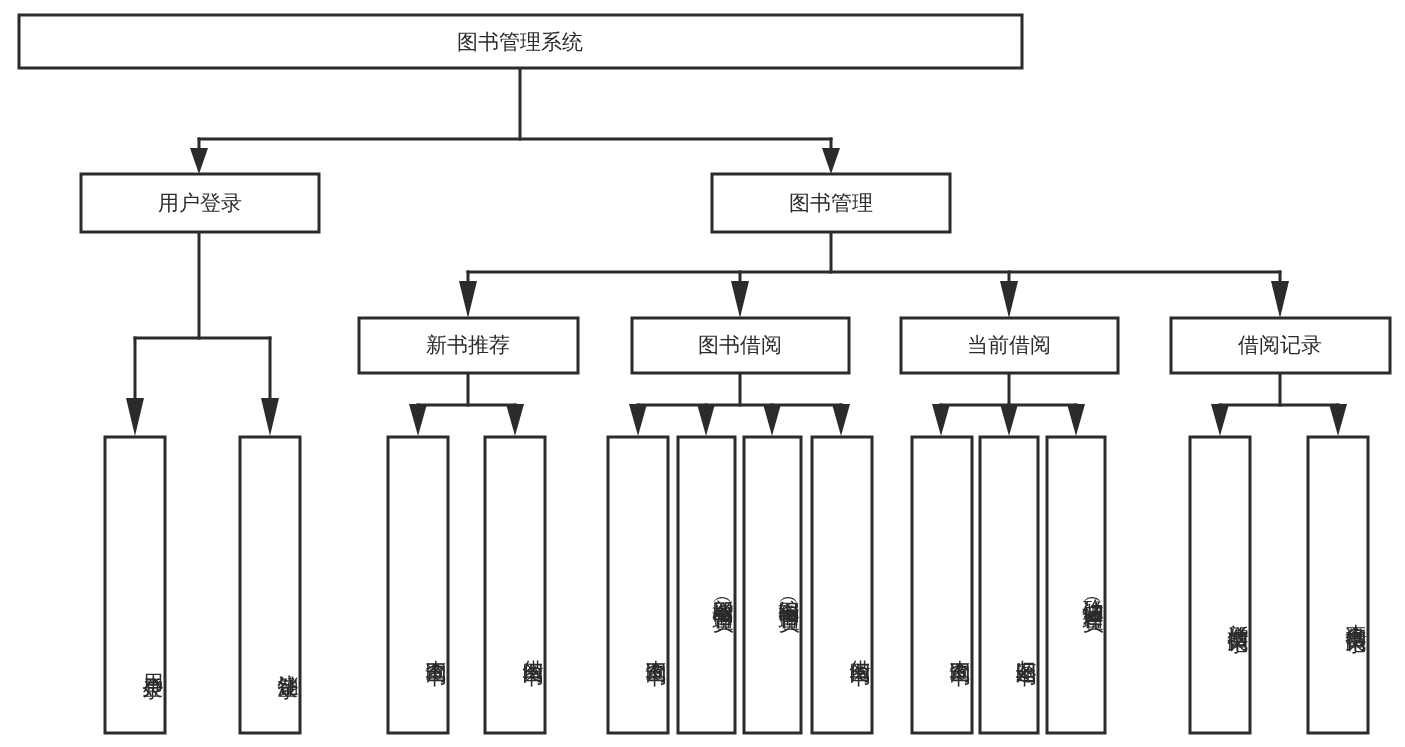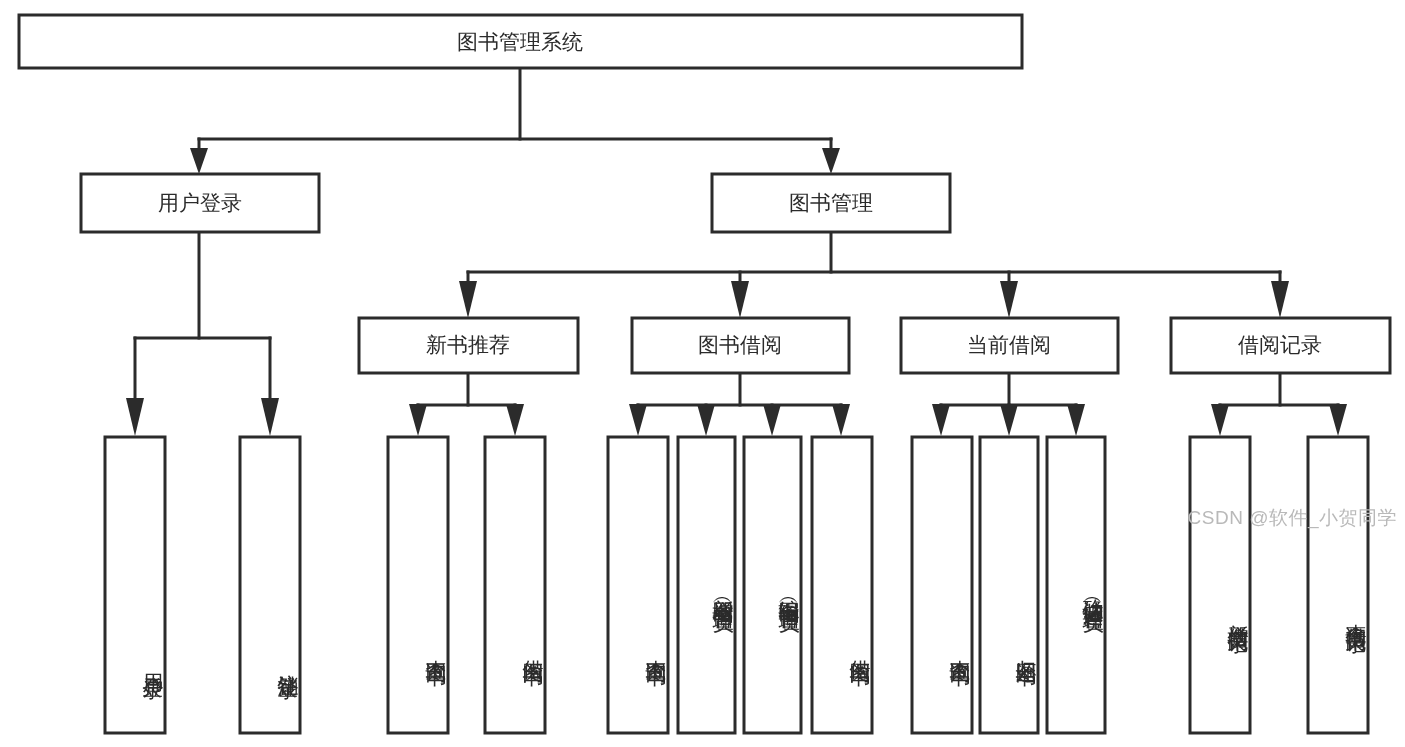--- a/index.html
+++ b/index.html
@@ -208,14 +208,13 @@
   <div class="node-label-v" style="left:744px; top:437px; width:57px; height:296px; padding-top:6px;">编辑图书（管理员）</div>
   <div class="node-label-v" style="left:812px; top:437px; width:60px; height:296px; padding-top:62px;">借阅图书</div>
 
   <div class="node-label-v" style="left:912px; top:437px; width:60px; height:296px; padding-top:62px;">查询图书</div>
   <div class="node-label-v" style="left:980px; top:437px; width:58px; height:296px; padding-top:62px;">归还图书</div>
   <div class="node-label-v" style="left:1047px; top:437px; width:58px; height:296px; padding-top:6px;">确认归还（管理员）</div>
 
   <div class="node-label-v" style="left:1190px; top:437px; width:60px; height:296px; padding-top:28px;">新增借阅记录</div>
   <div class="node-label-v" style="left:1308px; top:437px; width:60px; height:296px; padding-top:28px;">查询借阅记录</div>
 
-  <div class="watermark">CSDN @软件_小贺同学</div>
 </div>
 
 </body></html>

